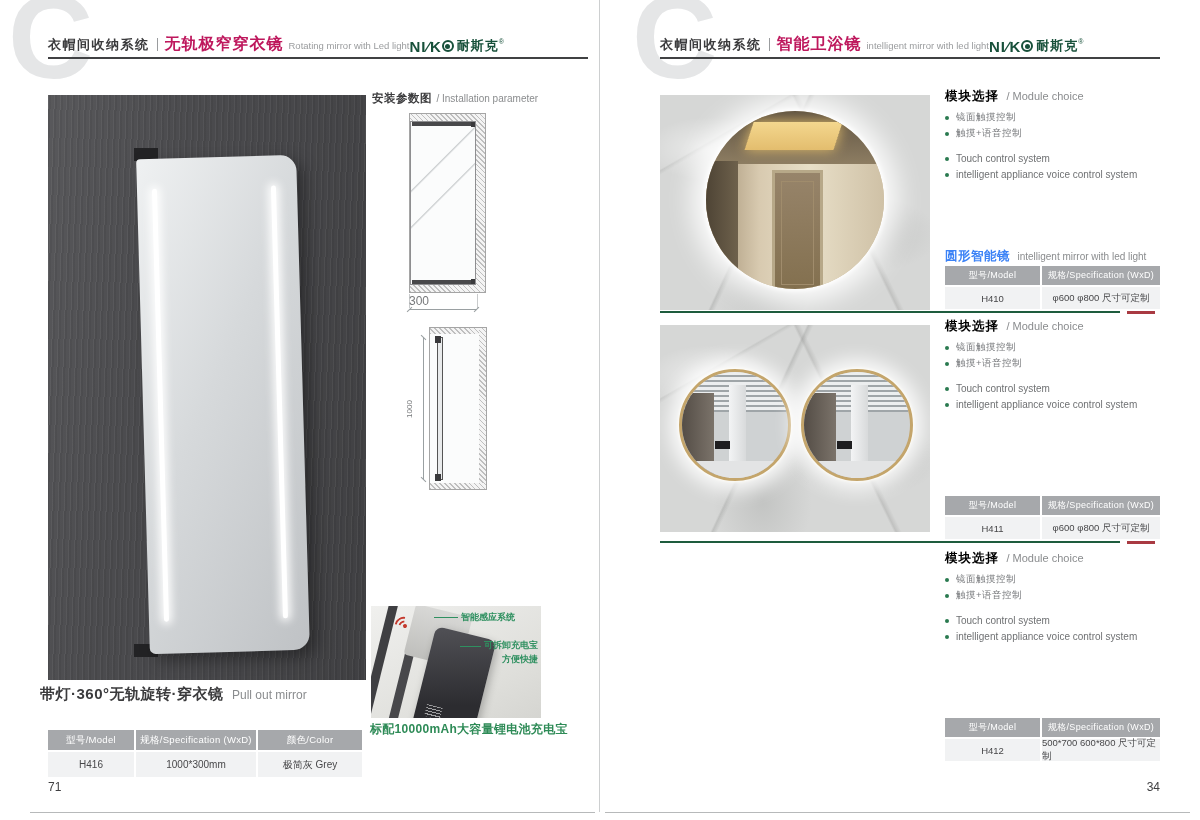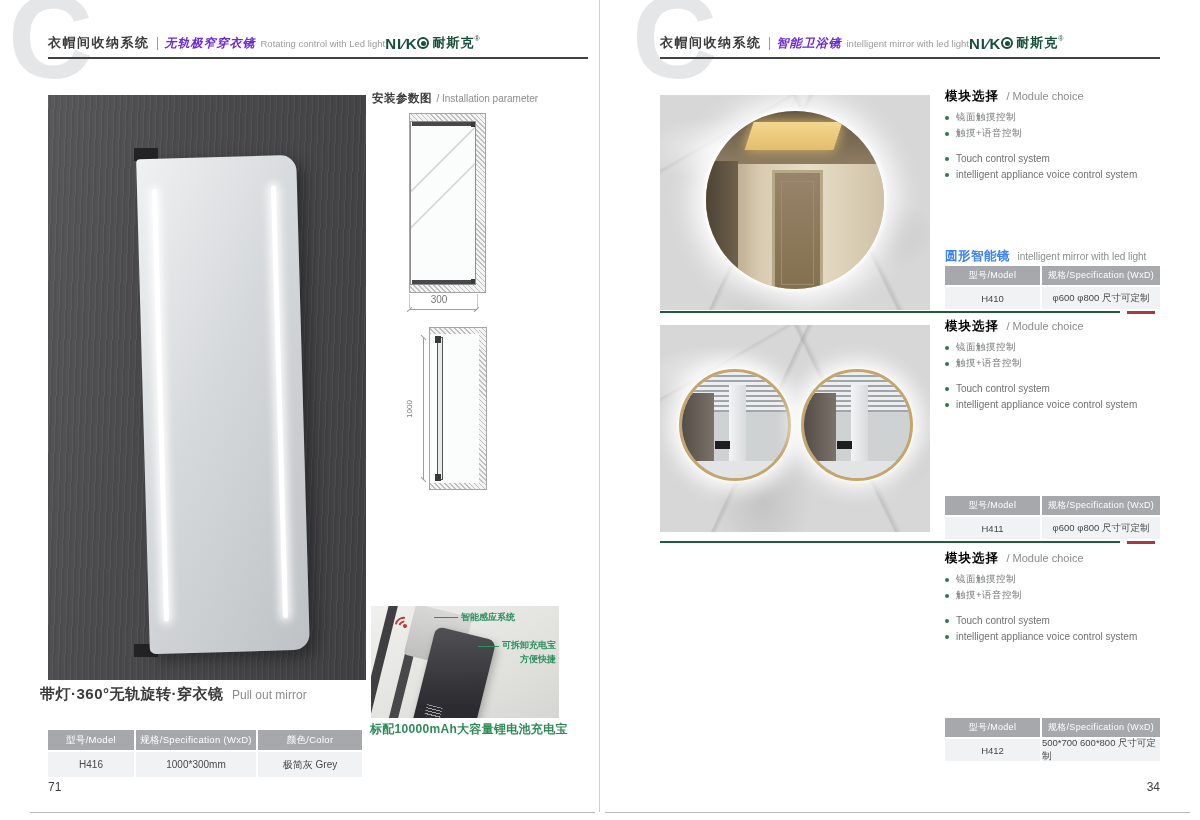--- a/index.html
+++ b/index.html
@@ -15,21 +15,21 @@
                color:#e5e6e7; z-index:0; line-height:1; }
   .page-right .watermark { left:32px; }
 
   
   .hdr { position:absolute; top:34px; left:48px; right:12px; display:flex; z-index:2;
          justify-content:flex-start; align-items:flex-end; }
   .page-right .hdr { left:60px; right:40px; }
   .hdr-title { display:flex; align-items:baseline; }
   .hdr-cat { font-size:13px; font-weight:bold; color:#3b3b3d; letter-spacing:1.5px; }
   .hdr-sep { width:1px; height:13px; background:#9a9c9e; margin:0 7px; align-self:center; }
-  .hdr-cn { font-size:12px; font-weight:bold; color:#6d28d9; letter-spacing:1px; margin-right:5px;font-style:italic; }
+  .hdr-cn { font-size:16px; font-weight:bold; color:#be185d; letter-spacing:1px; margin-right:5px; }
   .hdr-en { font-size:9.5px; color:#9a9c9e; }
   .logo { display:flex; align-items:center; color:#17503a; }
   .logo-latin { font-weight:bold; font-size:15px; letter-spacing:1px; }
   .logo-o { width:12px; height:12px; border:2.5px solid #17503a; border-radius:50%; position:relative; margin:0 3px 0 0; }
   .logo-o::after { content:""; position:absolute; inset:1.5px; border-radius:50%; background:#17503a; }
   .logo-cn { font-weight:bold; font-size:13px; letter-spacing:1px; }
   .logo-reg { font-size:7px; align-self:flex-start; margin-top:1px; }
   .hdr-line { position:absolute; top:57px; left:48px; right:12px; height:2px; background:#404143; z-index:2; }
   .page-right .hdr-line { left:60px; right:40px; }
 
@@ -58,21 +58,21 @@
   .d1 { position:absolute; left:409px; top:113px; width:77px; height:180px; border:1px solid #a5a5a5; }
   .d1-face { position:absolute; left:0; top:7px; right:9px; bottom:7px; background:#fbfcfc;
     border:1px solid #8e8e90; overflow:hidden; }
   .d1-face::before { content:""; position:absolute; inset:0;
     background:linear-gradient(135deg, transparent 30%, rgba(160,165,168,0.55) 30.6%, transparent 31.6%,
       transparent 46%, rgba(160,165,168,0.55) 46.6%, transparent 47.6%); }
   .d1-cap { position:absolute; left:1px; right:1px; height:4px; background:#48484a; }
   .d1-cap.t { top:0; } .d1-cap.b { bottom:0; }
   .d1-cap::after { content:""; position:absolute; right:-1px; top:-1px; width:4px; height:6px; background:#3a3a3c; }
   .d1-dim { position:absolute; left:409px; top:296px; width:68px; height:16px; }
-  .d1-dim .lbl { position:absolute; left:0; right:8px; top:-2px; text-align:center; font-size:10px; color:#77797b; }
+  .d1-dim .lbl { position:absolute; left:0; right:8px; top:-2px; font-size:12px; color:#77797b; }
   .d1-dim .ln { position:absolute; left:0; right:0; bottom:2px; height:1px; background:#9aa0a2; }
   .d1-dim .ln::before, .d1-dim .ln::after { content:""; position:absolute; top:-3px; width:1px; height:7px;
     background:#9aa0a2; transform:rotate(45deg); }
   .d1-dim .ln::before { left:0; } .d1-dim .ln::after { right:0; }
   .ext { position:absolute; width:1px; height:14px; top:294px; background:#c9cbcc; }
 
   .d2 { position:absolute; left:429px; top:327px; width:58px; height:163px; border:1px solid #a5a5a5; background:#fbfcfc; }
   .d2 .hb-t { position:absolute; top:0; left:0; right:0; height:6px; }
   .d2 .hb-r { position:absolute; top:0; right:0; bottom:0; width:7px; }
   .d2 .hb-b { position:absolute; bottom:0; left:0; right:0; height:6px; }
@@ -81,21 +81,21 @@
   .d2-profile::before { top:-2px; } .d2-profile::after { bottom:-2px; }
   .d2-dim { position:absolute; left:410px; top:337px; width:16px; height:143px; }
   .d2-dim .ln { position:absolute; right:2px; top:0; bottom:0; width:1px; background:#9aa0a2; }
   .d2-dim .ln::before, .d2-dim .ln::after { content:""; position:absolute; left:-3px; width:7px; height:1px;
     background:#9aa0a2; transform:rotate(45deg); }
   .d2-dim .ln::before { top:0; } .d2-dim .ln::after { bottom:0; }
   .d2-dim .lbl { position:absolute; left:-9px; top:50%; transform:translateY(-50%) rotate(-90deg);
     font-size:8px; color:#77797b; }
 
   
-  .battery { position:absolute; left:371px; top:606px; width:188px; height:112px; overflow:hidden;
+  .battery { position:absolute; left:371px; top:606px; width:170px; height:112px; overflow:hidden;
     background:linear-gradient(150deg,#f0f0ee,#dfdfdb 70%,#d5d5d1); }
   .bbar { position:absolute; background:#3f3f42; transform:rotate(14deg); }
   .bbar.one { left:2px; top:-12px; width:9px; height:150px; }
   .bbar.two { left:24px; top:28px; width:9px; height:120px; background:#48484b; }
   .pb-top { position:absolute; left:38px; top:4px; width:58px; height:52px; transform:rotate(14deg);
     background:linear-gradient(#d8d8d6,#bfbfbc); border-radius:4px; }
   .pb-body { position:absolute; left:52px; top:26px; width:62px; height:102px; transform:rotate(14deg);
     background:linear-gradient(165deg,#515156,#2c2c30 70%); border-radius:8px; box-shadow:3px 3px 8px rgba(0,0,0,0.25); }
   .pb-body::after { content:""; position:absolute; left:10px; bottom:12px; width:16px; height:12px;
     background:repeating-linear-gradient(180deg, rgba(255,255,255,0.55) 0 1px, transparent 1px 3px); }
@@ -216,21 +216,21 @@
 <div class="canvas">
 
   <div class="page page-left">
     <div class="watermark">C</div>
 
     <div class="hdr">
       <div class="hdr-title">
         <span class="hdr-cat">衣帽间收纳系统</span>
         <span class="hdr-sep"></span>
         <span class="hdr-cn">无轨极窄穿衣镜</span>
-        <span class="hdr-en">Rotating control with Led light</span>
+        <span class="hdr-en">Rotating mirror with Led light</span>
       </div>
       <div class="logo">
         <span class="logo-latin">NI∕K</span>
         <span class="logo-o"></span>
         <span class="logo-cn">耐斯克</span>
         <span class="logo-reg">®</span>
       </div>
     </div>
     <div class="hdr-line"></div>
 

